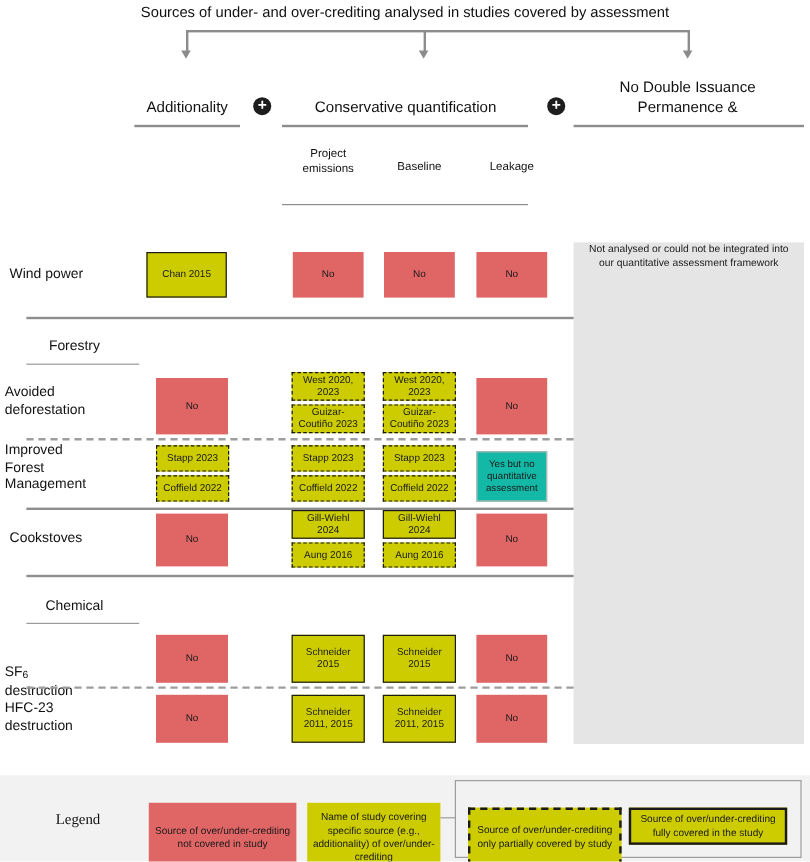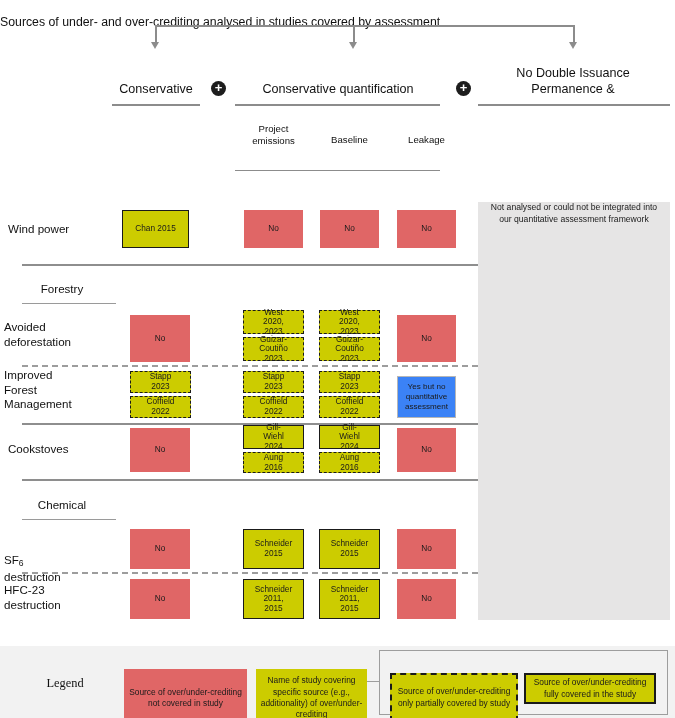--- a/index.html
+++ b/index.html
@@ -7,22 +7,22 @@
     width:675px;height:718px;position:relative;overflow:hidden;
     background:#ffffff;
     font-family:"Liberation Sans", sans-serif;
     color:#181818;
     -webkit-font-smoothing:antialiased;
   }
   .abs{position:absolute;}
 
   
   #title{
-    left:0;top:0;width:675px;
-    font-size:12.3px;line-height:16px;padding-top:14px;color:#111;
+    left:0;top:0;width:675px;text-align:center;
+    font-size:12.3px;line-height:16px;padding-top:2px;color:#111;
   }
 
   
   #arrowbar{left:155px;top:25px;width:419px;height:1.6px;background:#8c8c8c;}
   .arrow-stem{width:1.6px;background:#8c8c8c;top:25px;height:18px;}
   .arrow-head{
     width:0;height:0;border-left:4.5px solid transparent;border-right:4.5px solid transparent;
     border-top:7px solid #8c8c8c;top:42px;
   }
 
@@ -55,26 +55,26 @@
   .hrule-short{height:1.3px;background:#9a9a9a;}
   .dashrule{
     height:0;border-top:2.2px dashed #9d9d9d;
   }
 
   
   .cell{
     box-sizing:border-box;
     display:flex;align-items:center;justify-content:center;text-align:center;
     font-size:8.3px;line-height:9.6px;color:#1a1a1a;
-    padding:0 12px;
+    padding:0 2px;
   }
   .cell-no{background:#e06666;border:none;}
   .cell-full{background:#cccc00;border:1.7px solid #1a1a1a;}
   .cell-part{background:#cccc00;border:1.7px dashed #1a1a1a;}
-  .cell-white{background:#3b82f6;border:1px solid #b6b6b6;font-size:8.1px;line-height:10px;}
+  .cell-white{background:#14b8a6;border:1px solid #b6b6b6;font-size:8.1px;line-height:10px;}
 
   
   #graypanel{
     background:#e6e5e5;
     display:flex;align-items:flex-start;justify-content:center;text-align:center;
     font-size:8.6px;line-height:11.5px;color:#1a1a1a;
   }
 
   
   #legendband{background:#f2f2f2;}
@@ -97,21 +97,21 @@
 <div class="abs" id="title">Sources of under- and over-crediting analysed in studies covered by assessment</div>
 
 <div class="abs" id="arrowbar"></div>
 <div class="abs arrow-stem" style="left:155px;"></div>
 <div class="abs arrow-head" style="left:151px;"></div>
 <div class="abs arrow-stem" style="left:353px;"></div>
 <div class="abs arrow-head" style="left:349px;"></div>
 <div class="abs arrow-stem" style="left:573px;"></div>
 <div class="abs arrow-head" style="left:569px;"></div>
 
-<div class="abs grp-label" style="left:106px;top:81px;width:100px;">Conservative</div>
+<div class="abs grp-label" style="left:106px;top:81px;width:100px;">Additionality</div>
 <div class="abs grp-rule" style="left:112px;top:104px;width:88px;"></div>
 
 <div class="abs plus" style="left:211px;top:81px;">
     <span>+</span>
   </div>
 
 <div class="abs grp-label" style="left:238px;top:81px;width:200px;">Conservative quantification</div>
 <div class="abs grp-rule" style="left:235px;top:104px;width:205px;"></div>
 
 <div class="abs plus" style="left:456px;top:81px;">

